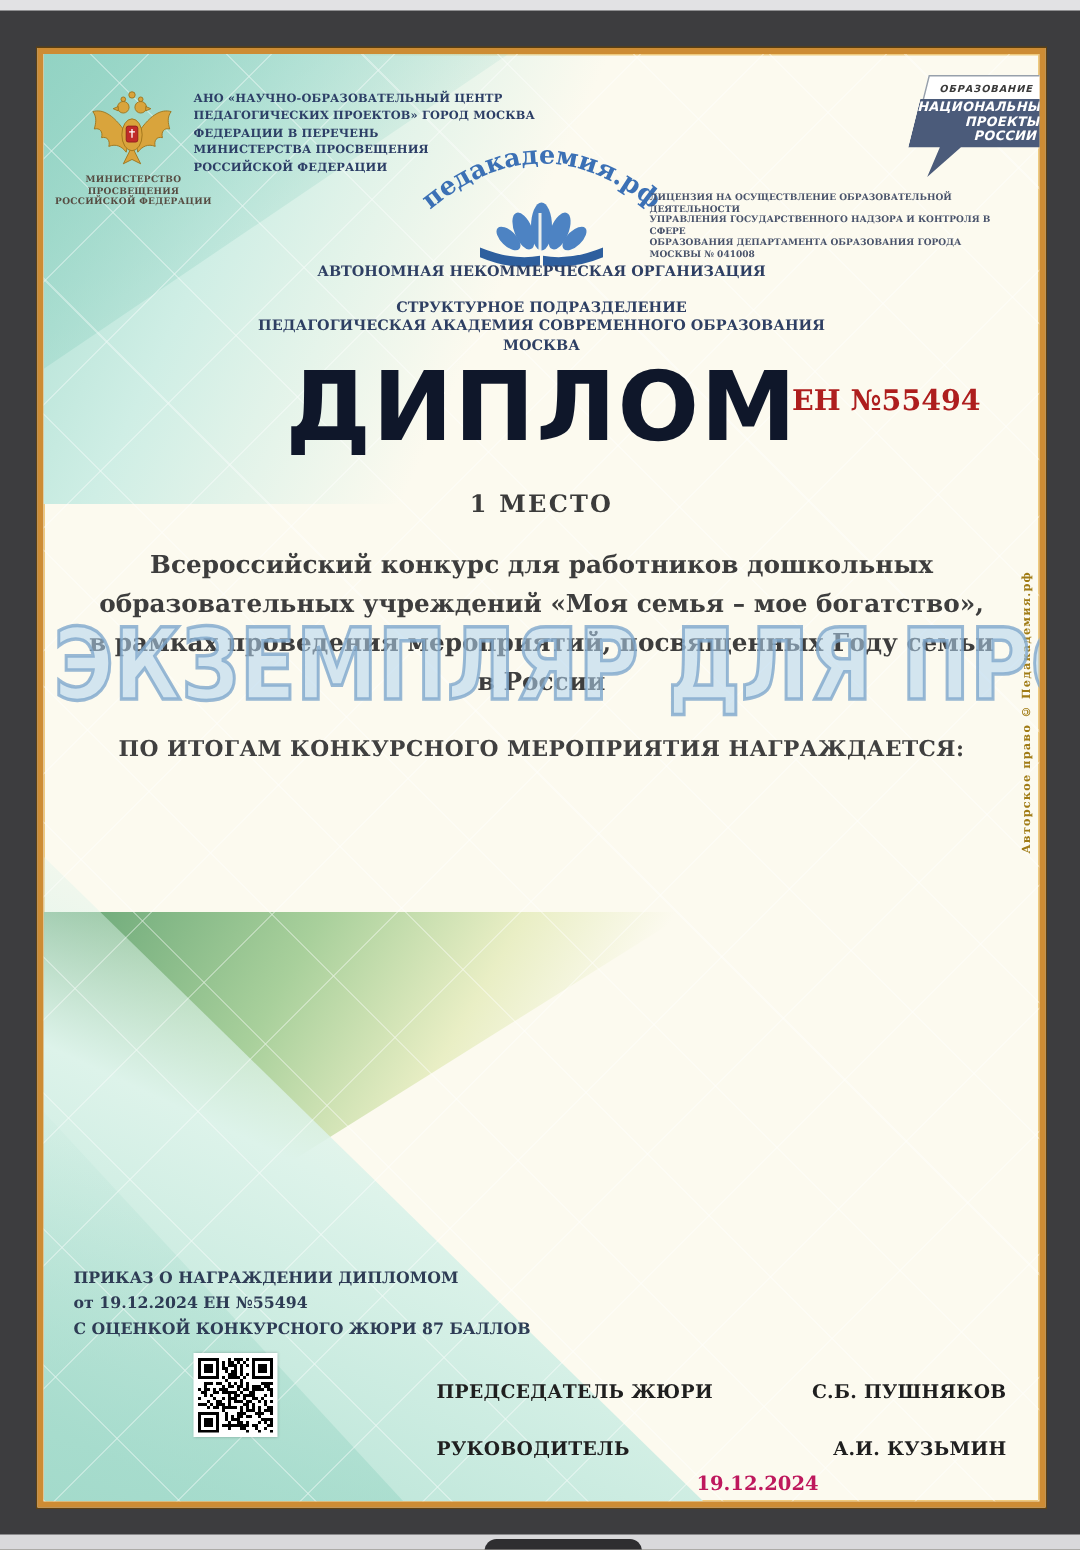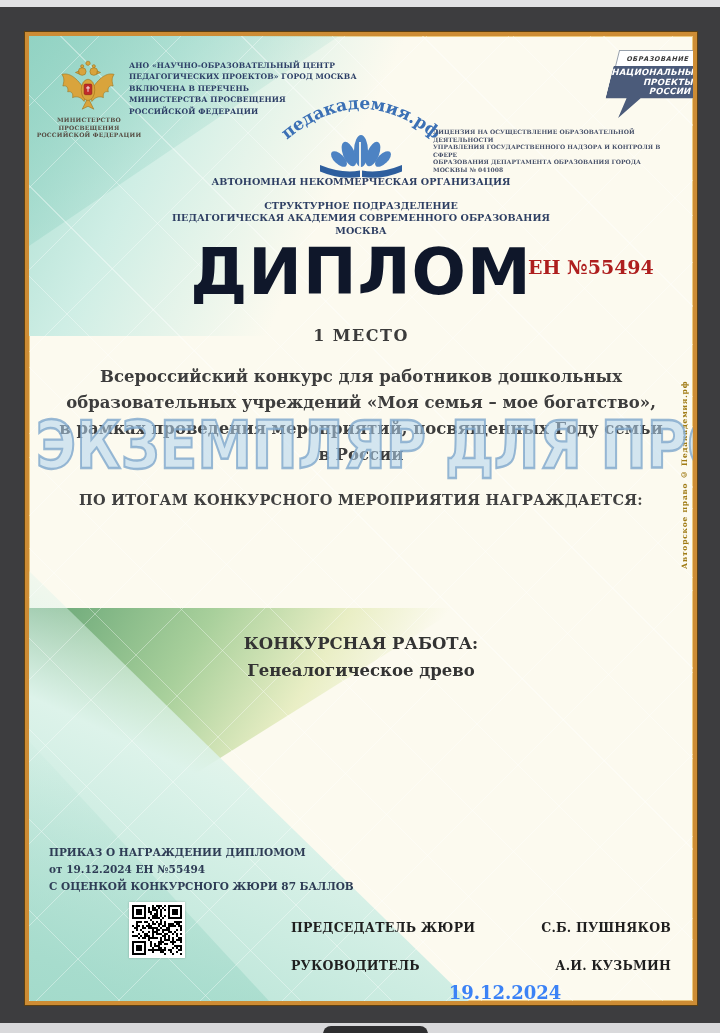--- a/index.html
+++ b/index.html
@@ -93,21 +93,21 @@
   
   .order{position:absolute;left:20px;top:808px;font-size:10.5px;font-weight:bold;
     color:#2e3c55;line-height:17px;}
   .qr{position:absolute;left:100px;top:866px;width:56px;height:56px;background:#fff;
     padding:3px;box-sizing:border-box;box-shadow:0 0 2px rgba(0,0,0,.25);}
   .qr svg{width:100%;height:100%;display:block;}
   .sig-label{position:absolute;left:262px;font-size:12.5px;font-weight:bold;color:#1f1f1f;letter-spacing:.2px;}
   .sig-name{position:absolute;right:22px;font-size:12.5px;font-weight:bold;color:#1f1f1f;text-align:right;letter-spacing:.2px;}
   .row1{top:884px;} .row2{top:922px;}
   .date{position:absolute;left:416px;top:946px;width:120px;text-align:center;
-    font-size:18px;font-weight:bold;color:#3b82f6;}
+    font-size:13px;font-weight:bold;color:#be185d;}
 
   .copyright-vert{position:absolute;right:3px;top:294px;height:290px;width:12px;
     writing-mode:vertical-rl;transform:rotate(180deg);
     display:flex;align-items:center;justify-content:center;
     font-size:7.5px;font-weight:bold;color:#a07b15;letter-spacing:.8px;}
 </style>
 </head>
 <body>
 
 <div class="strip-top"></div>
@@ -143,21 +143,21 @@
       <path d="M28 30 L32 30 M30 28 L30 34" stroke="#fff" stroke-width="0.9" fill="none"></path>
     </svg>
     <div class="ministry-caption">
       <div>МИНИСТЕРСТВО ПРОСВЕЩЕНИЯ</div>
       <div>РОССИЙСКОЙ ФЕДЕРАЦИИ</div>
     </div>
 
     <div class="ano-block">
       <div>АНО «НАУЧНО-ОБРАЗОВАТЕЛЬНЫЙ ЦЕНТР</div>
       <div>ПЕДАГОГИЧЕСКИХ ПРОЕКТОВ» ГОРОД МОСКВА</div>
-      <div>ВКЛЮЧЕНА В ПЕРЕЧЕНЬ</div>
+      <div>ФЕДЕРАЦИИ В ПЕРЕЧЕНЬ</div>
       <div>МИНИСТЕРСТВА ПРОСВЕЩЕНИЯ</div>
       <div>РОССИЙСКОЙ ФЕДЕРАЦИИ</div>
     </div>
 
     <div class="pedak-logo">
       <svg class="pedak-arc" width="160" height="62" viewBox="0 0 160 62">
         <defs>
             <path id="arcp" d="M 8 58 Q 80 0 152 58" fill="none"></path>
           </defs>
         <text font-size="17" font-weight="bold" fill="#3b70b5" font-family="DejaVu Serif, serif">
@@ -208,24 +208,20 @@
 
     <div class="title">ДИПЛОМ</div>
     <div class="doc-number">ЕН №55494</div>
     <div class="place">1 МЕСТО</div>
 
     <div class="competition">Всероссийский конкурс для работников дошкольных образовательных учреждений «Моя семья – мое богатство», в рамках проведения мероприятий, посвященных Году семьи в России</div>
 
     <div class="award-intro">ПО ИТОГАМ КОНКУРСНОГО МЕРОПРИЯТИЯ НАГРАЖДАЕТСЯ:</div>
 
 
-    <div class="work">
-      <div>КОНКУРСНАЯ РАБОТА:</div>
-      <div>Генеалогическое древо</div>
-    </div>
 
     <div class="order">
       <div>ПРИКАЗ О НАГРАЖДЕНИИ ДИПЛОМОМ</div>
       <div>от 19.12.2024 ЕН №55494</div>
       <div>С ОЦЕНКОЙ КОНКУРСНОГО ЖЮРИ 87 БАЛЛОВ</div>
     </div>
 
     <div class="qr">
         <svg viewBox="0 0 25 25" shape-rendering="crispEdges" xmlns="http://www.w3.org/2000/svg">
           <rect width="25" height="25" fill="#fff"></rect>

